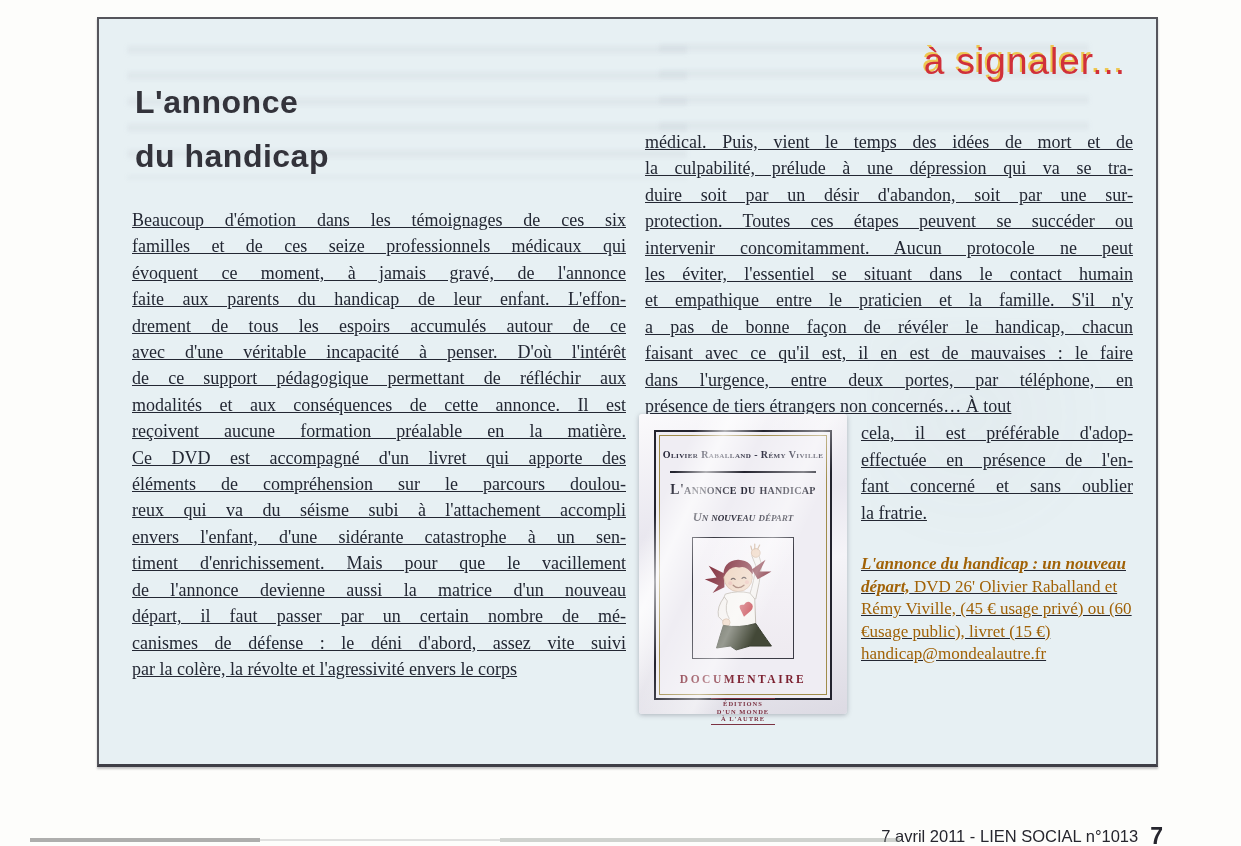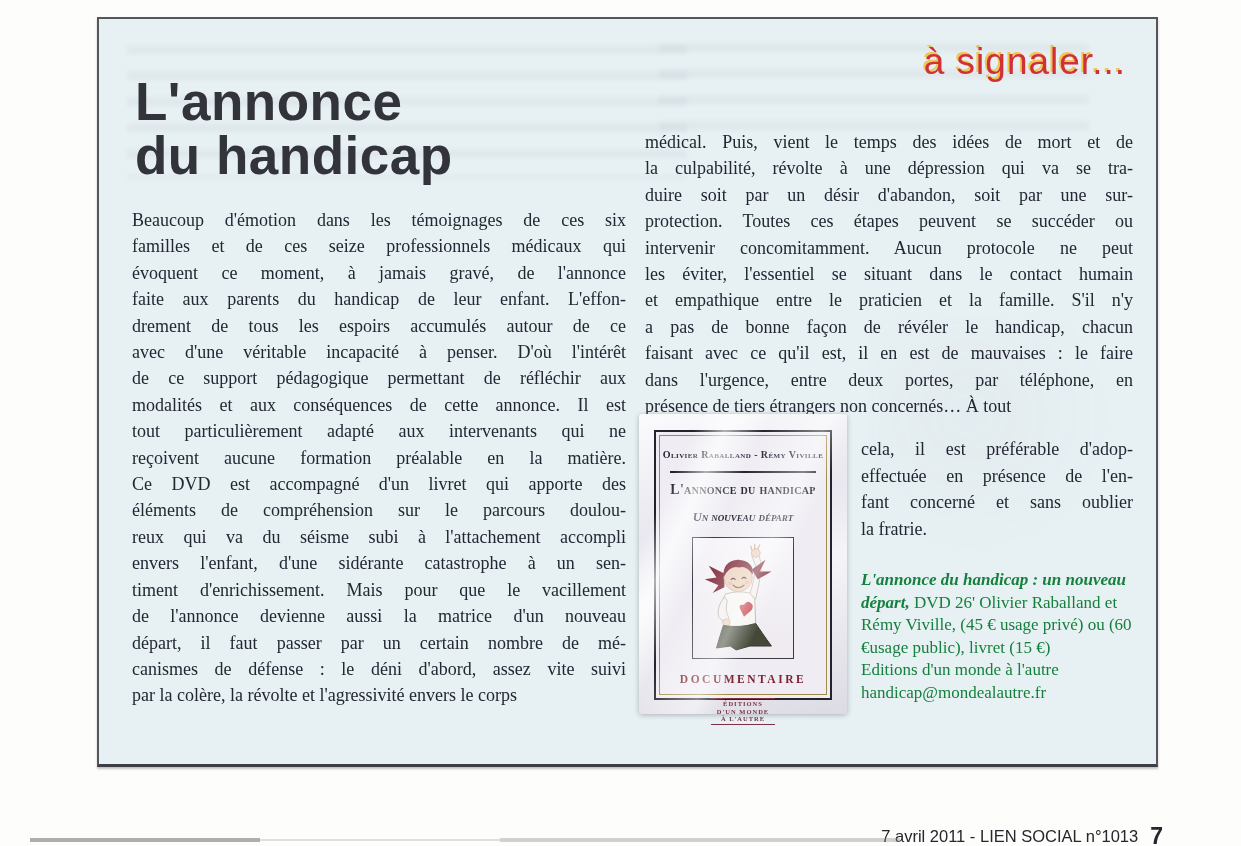--- a/index.html
+++ b/index.html
@@ -37,36 +37,36 @@
   
   .banner {
     position:absolute; top:22px; right:30px;
     font-size:37px; letter-spacing:1px; color:#d0303a;
     text-shadow:-2px -2px 0 rgba(238,194,62,.9);
   }
 
   
   .title {
     position:absolute; left:36px; top:56px;
-    font-size:53px; line-height:54px; font-weight:600;
+    font-size:32px; line-height:54px; font-weight:600;
     color:#33333b; letter-spacing:.5px;
   }
 
   
   .serif-col {
     font-family:"Liberation Serif", serif;
-    font-size:18px; line-height:26.4px; color:#232733;
+    font-size:18px; line-height:26.4px; color:#232733;text-decoration:underline;
   }
   .jline { text-align:justify; text-align-last:justify; }
   .jline.last { text-align-last:left; }
 
   .left-col  { position:absolute; left:33px;  top:188px; width:494px; }
   .right-col { position:absolute; left:546px; top:110px; width:488px; }
 
-  .wrap-block { margin-left:216px; width:272px; margin-top:17px; }
+  .wrap-block { margin-left:216px; width:272px; margin-top:1px; }
 
   
   .dvd-case {
     position:absolute; left:-6px; top:285px; width:208px; height:300px;
     background:linear-gradient(165deg,#fbfafc 0%,#e9e7ef 35%,#f5f4f8 55%,#dcdae3 100%);
     border-radius:3px;
     box-shadow:0 1px 5px rgba(60,60,80,.35);
     padding:16px 15px 14px;
   }
   .dvd-case::after {
@@ -108,21 +108,21 @@
     border-top:1px solid #7c3242; border-bottom:1px solid #7c3242; padding:1.5px 0;
   }
   .cover-publisher div {
     font-size:6.5px; line-height:7.5px; font-weight:bold; letter-spacing:1px;
     text-transform:uppercase; color:#7c3242;
   }
 
   
   .caption {
     margin-left:216px; width:274px; margin-top:27px;
-    font-size:17px; line-height:22.5px; color:#15803d;
+    font-size:17px; line-height:22.5px; color:#a16207;
   }
   .caption .work-title { font-weight:bold; font-style:italic; }
 
   
   .footer {
     position:absolute; top:775px; right:78px;
     display:flex; align-items:center; color:#26262e;margin-top:48px;
   }
   .footer .date    { font-size:16.5px; white-space:pre; }
   .footer .journal { font-size:16.5px; font-weight:normal; }
@@ -152,37 +152,36 @@
 
   <div class="left-col serif-col">
       <div class="jline">Beaucoup d'émotion dans les témoignages de ces six</div>
       <div class="jline">familles et de ces seize professionnels médicaux qui</div>
       <div class="jline">évoquent ce moment, à jamais gravé, de l'annonce</div>
       <div class="jline">faite aux parents du handicap de leur enfant. L'effon-</div>
       <div class="jline">drement de tous les espoirs accumulés autour de ce</div>
       <div class="jline">avec d'une véritable incapacité à penser. D'où l'intérêt</div>
       <div class="jline">de ce support pédagogique permettant de réfléchir aux</div>
       <div class="jline">modalités et aux conséquences de cette annonce. Il est</div>
-      <div class="jline">tout particulièrement adapté aux intervenants qui ne</div>
       <div class="jline">reçoivent aucune formation préalable en la matière.</div>
       <div class="jline">Ce DVD est accompagné d'un livret qui apporte des</div>
       <div class="jline">éléments de compréhension sur le parcours doulou-</div>
       <div class="jline">reux qui va du séisme subi à l'attachement accompli</div>
       <div class="jline">envers l'enfant, d'une sidérante catastrophe à un sen-</div>
       <div class="jline">timent d'enrichissement. Mais pour que le vacillement</div>
       <div class="jline">de l'annonce devienne aussi la matrice d'un nouveau</div>
       <div class="jline">départ, il faut passer par un certain nombre de mé-</div>
       <div class="jline">canismes de défense : le déni d'abord, assez vite suivi</div>
       <div class="jline last">par la colère, la révolte et l'agressivité envers le corps</div>
     </div>
 
   <div class="right-col serif-col" style="position:absolute;">
     <div>
         <div class="jline">médical. Puis, vient le temps des idées de mort et de</div>
-        <div class="jline">la culpabilité, révolte à une dépression qui va se tra-</div>
+        <div class="jline">la culpabilité, prélude à une dépression qui va se tra-</div>
         <div class="jline">duire soit par un désir d'abandon, soit par une sur-</div>
         <div class="jline">protection. Toutes ces étapes peuvent se succéder ou</div>
         <div class="jline">intervenir concomitamment. Aucun protocole ne peut</div>
         <div class="jline">les éviter, l'essentiel se situant dans le contact humain</div>
         <div class="jline">et empathique entre le praticien et la famille. S'il n'y</div>
         <div class="jline">a pas de bonne façon de révéler le handicap, chacun</div>
         <div class="jline">faisant avec ce qu'il est, il en est de mauvaises : le faire</div>
         <div class="jline">dans l'urgence, entre deux portes, par téléphone, en</div>
         <div class="jline last">présence de tiers étrangers non concernés… À tout</div>
       </div>
@@ -239,21 +238,20 @@
             <div>Éditions</div>
             <div>d'un monde</div>
             <div>à l'autre</div>
           </div>
         </div>
       </div>
     </div>
 
     <div class="caption">
       <span class="work-title">L'annonce du handicap : un nouveau départ,</span><span> DVD 26' Olivier Raballand et Rémy Viville, (45 € usage privé) ou (60 €usage public), livret (15 €)</span>
-      <div>Editions d'un monde à l'autre</div>
       <div>handicap@mondealautre.fr</div>
     </div>
   </div>
 
 </div>
 
 <div class="footer">
   <span class="date">7 avril 2011 - </span>
   <span class="journal">LIEN SOCIAL n°1013</span>
   <span class="pageno">7</span>

